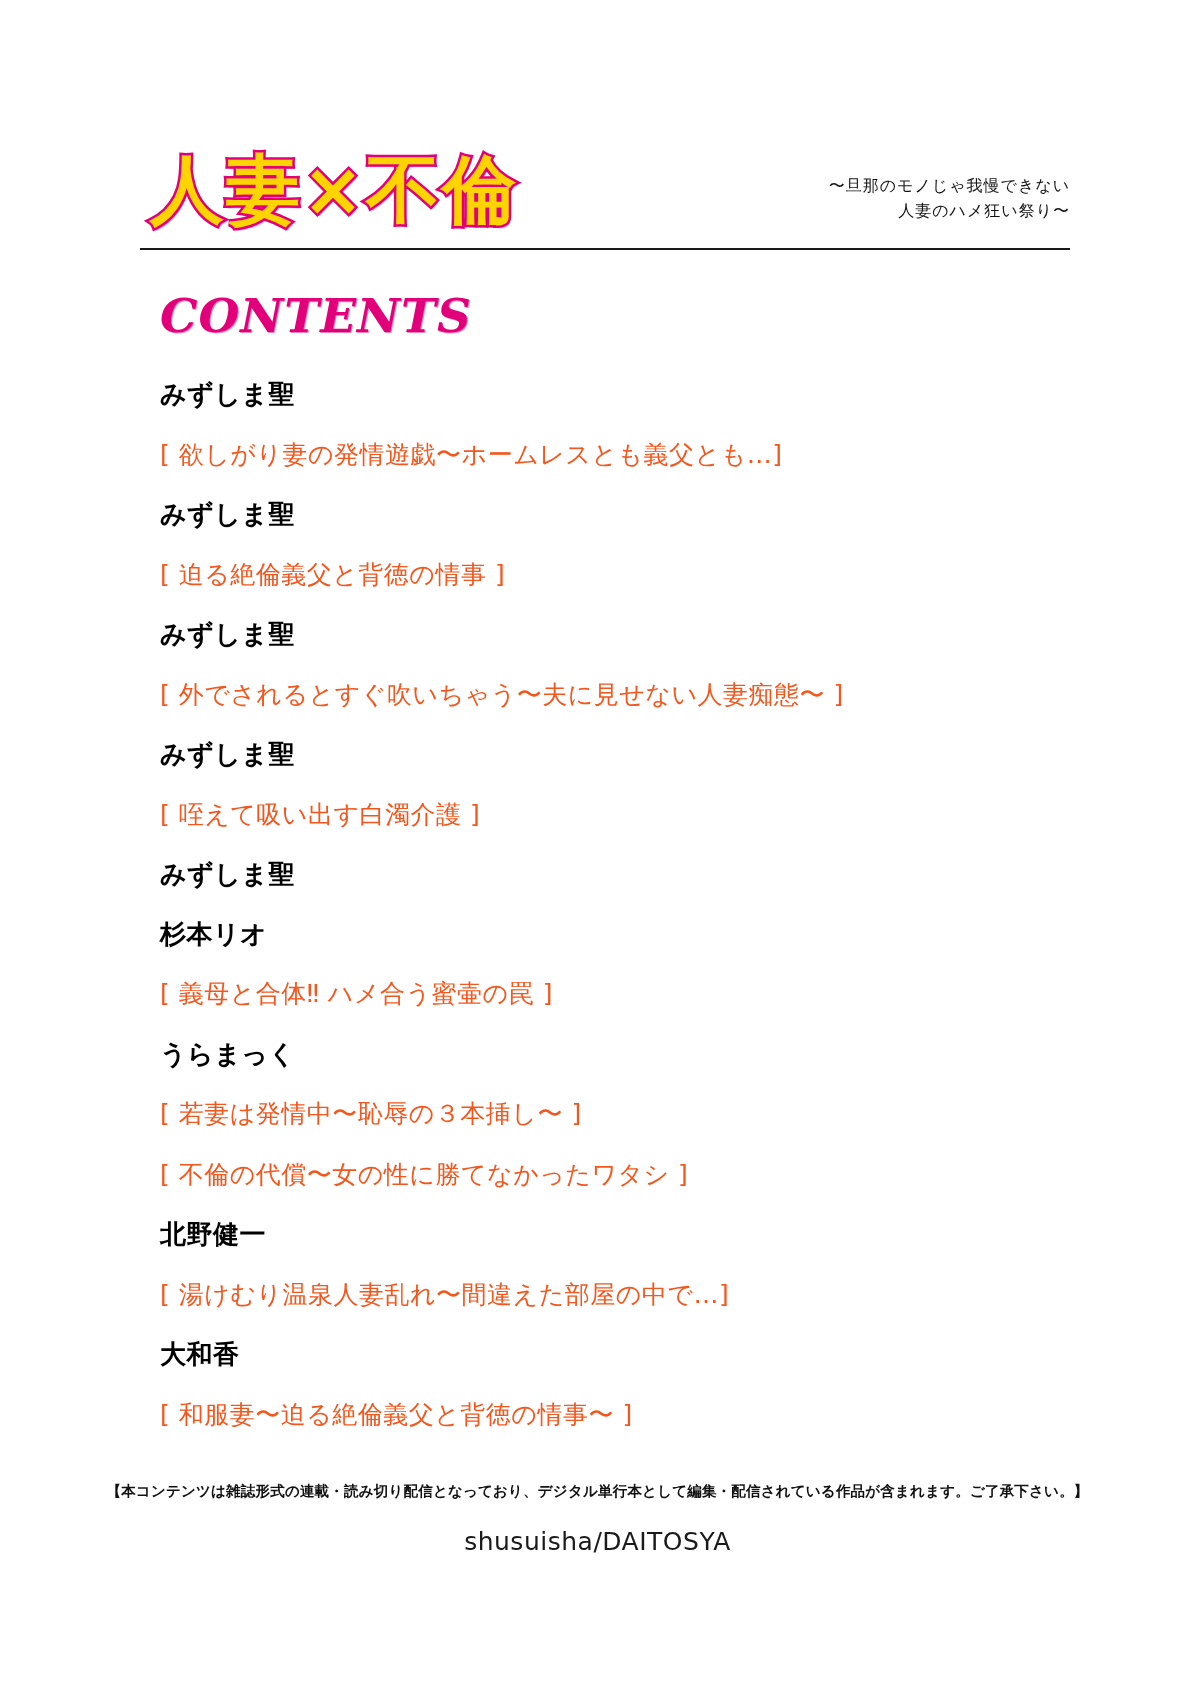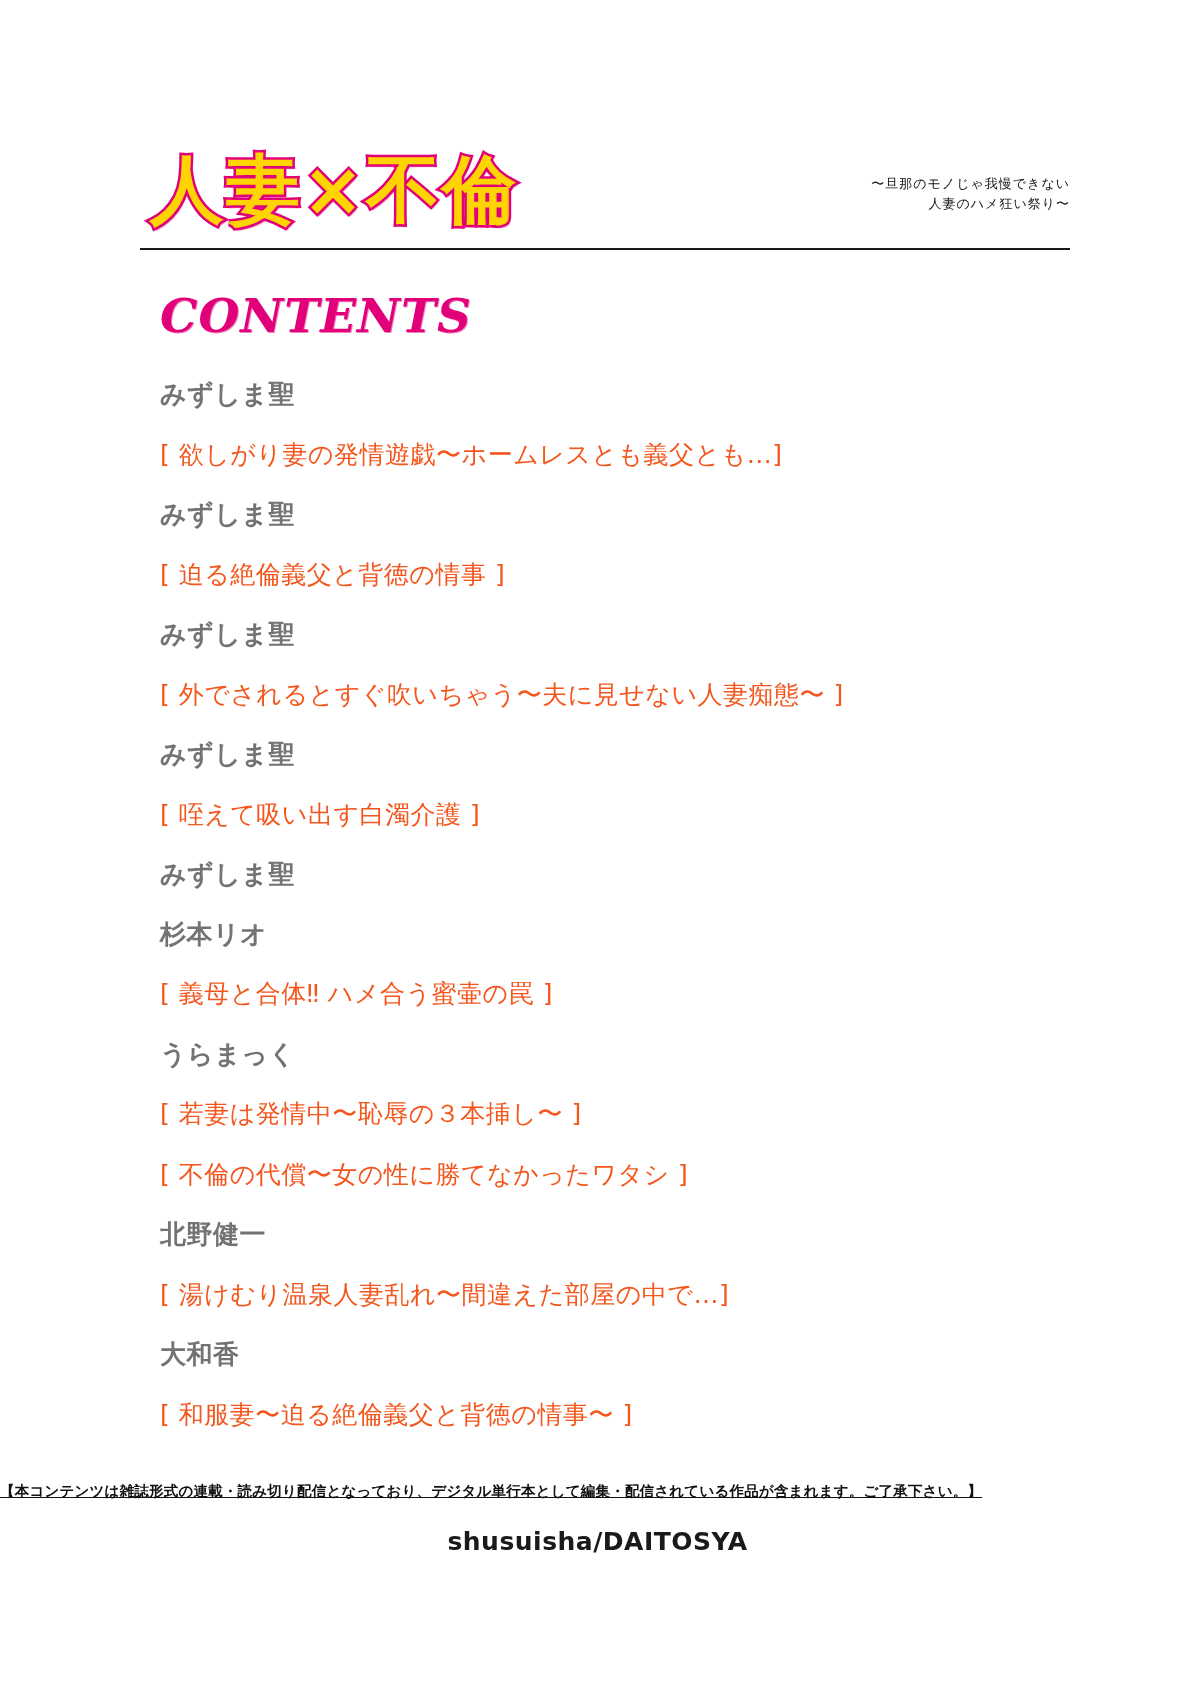--- a/index.html
+++ b/index.html
@@ -43,21 +43,21 @@
       2px 3px 0 rgba(226,0,122,0.35);
     line-height: 1;
     white-space: nowrap;
   }
   .logo-sub {
     position: absolute;
     right: 0px;
     top: 26px;
     text-align: right;
     color: #111111;
-    font-size: 13px;
+    font-size: 16px;
     line-height: 1.55;
     letter-spacing: 1px;
     font-family: "DejaVu Serif", "Liberation Serif", serif;
     white-space: nowrap;
   }
   .masthead-rule {
     position: absolute;
     left: 140px;
     top: 248px;
     width: 930px;
@@ -83,21 +83,21 @@
   .entries {
     position: absolute;
     left: 160px;
     top: 378px;
     width: 900px;
   }
   .entry {
     margin-bottom: 27px;
   }
   .entry-author {
-    color: #737373;
+    color: #000000;
     font-size: 26px;
     font-weight: 700;
     letter-spacing: 0.5px;
     line-height: 1.25;
     margin-bottom: 8px;
   }
   .entry-title {
     color: #f4571d;
     font-size: 25px;
     font-weight: 400;
@@ -105,36 +105,35 @@
     line-height: 1.3;
     margin-top: 28px;
   }
 
   
   .footer-note {
     position: absolute;
     left: 0;
     right: 0;
     top: 1482px;
+    text-align: center;
     font-size: 14.5px;
     font-weight: 700;
     color: #111111;
     letter-spacing: 0.2px;
-    text-decoration: underline;
   }
   .footer-publisher {
     position: absolute;
     left: 0;
     right: 0;
     top: 1527px;
     text-align: center;
     font-size: 25px;
     color: #1a1a1a;
     letter-spacing: 0.5px;
-    font-weight: bold;
   }
 </style>
 </head>
 <body>
 
 <div class="page">
 
   <div class="masthead">
     <div class="logo-title">人妻×不倫</div>
     <div class="logo-sub">

